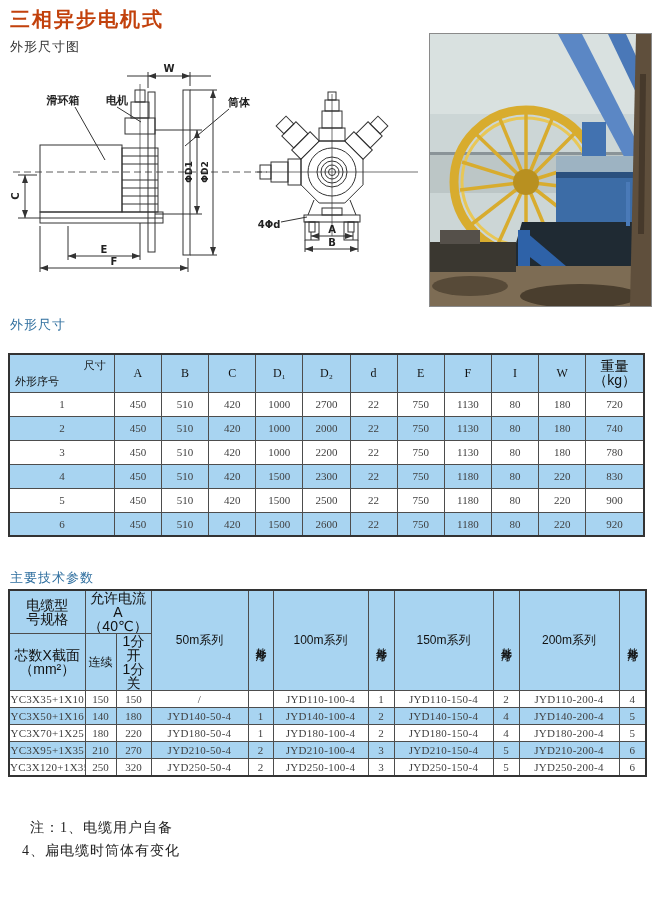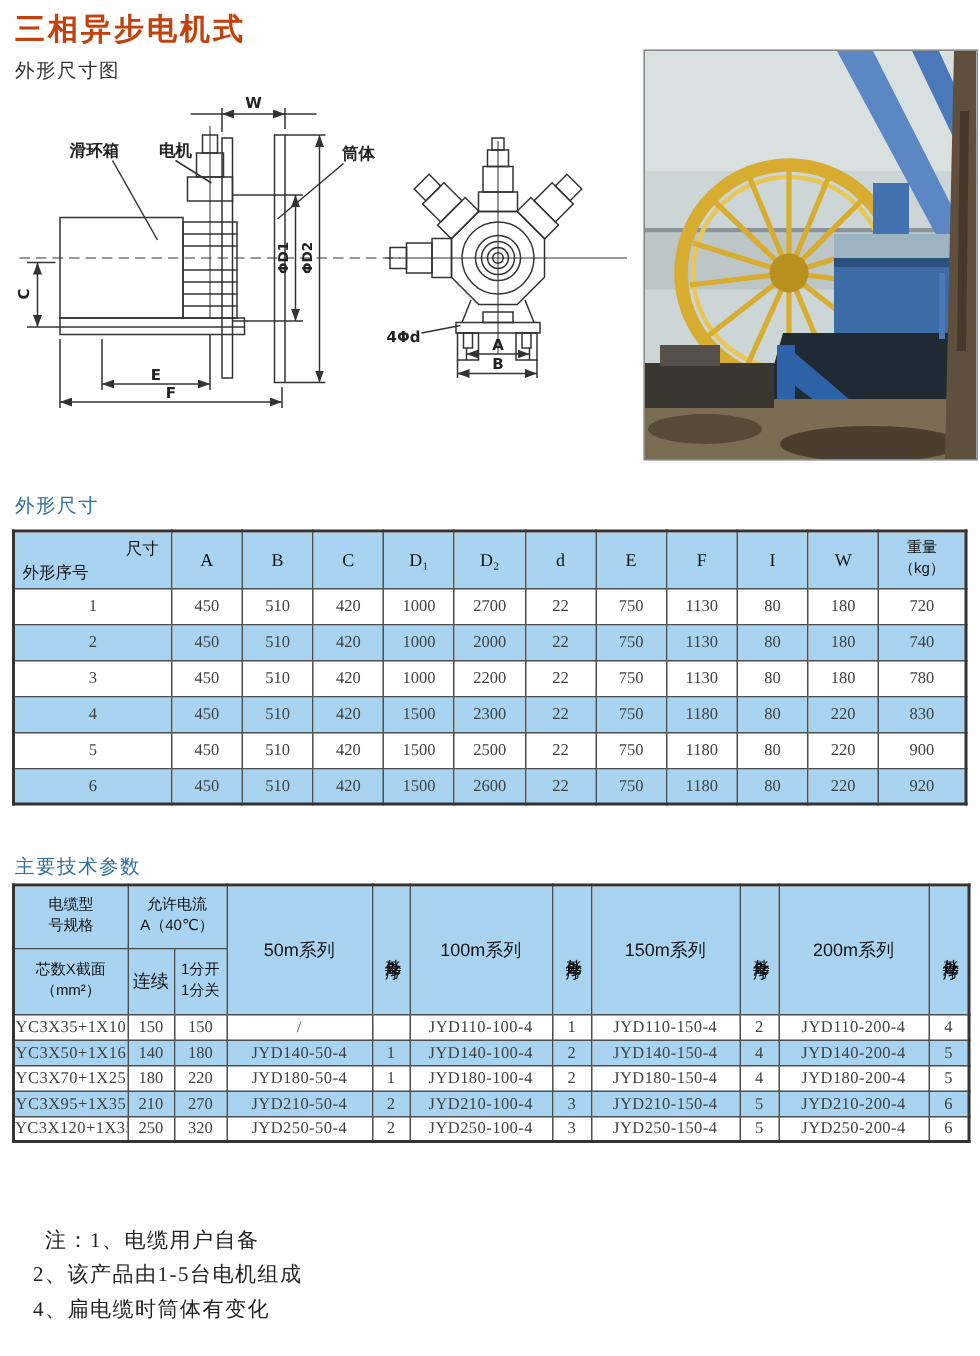--- a/index.html
+++ b/index.html
@@ -2,21 +2,21 @@
 <html><head>
 <meta charset="utf-8">
 <style>
   html,body{margin:0;padding:0;background:#fff;}
   .page{position:relative;width:653px;height:904px;background:#ffffff;overflow:hidden;
         font-family:"Liberation Sans","DejaVu Sans",sans-serif;}
 
   .title{position:absolute;left:10px;top:6px;font-size:20px;font-weight:bold;color:#c2410c;letter-spacing:2px;}
   .subtitle{position:absolute;left:10px;top:38px;font-size:13px;color:#333;letter-spacing:1px;}
   .sec-heading{position:absolute;left:10px;font-size:13px;color:#2f6f9f;letter-spacing:1px;}
-  #heading-dim{top:328px;}
+  #heading-dim{top:316px;}
   #heading-param{top:569px;}
 
   .drawing{position:absolute;left:5px;top:60px;width:420px;height:220px;}
   .drawing svg{display:block;}
 
   .photo{position:absolute;left:429px;top:33px;width:221px;height:272px;border:1px solid #8a8a8a;
          background:#ccd6d8;overflow:hidden;}
 
   table{border-collapse:collapse;table-layout:fixed;position:absolute;left:8px;background:#fff;}
   #dim-table{top:353px;width:637px;border:2px solid #333;}
@@ -25,21 +25,21 @@
   .hdr td{background:#a8d4f1;color:#111;font-size:12px;}
   #dim-table thead tr{height:38px;}
   #dim-table tbody tr{height:24px;}
   #param-table thead tr.h1{height:42px;}
   #param-table thead tr.h2{height:44px;}
   #param-table tbody tr{height:17px;}
   tbody tr.hl td{background:#a8d4f1;}
   td.num,#dim-table tbody td{font-family:"Liberation Serif","DejaVu Serif",serif;font-size:11px;color:#3f3f3f;}
   td.code{font-family:"Liberation Serif","DejaVu Serif",serif;font-size:11px;color:#3f3f3f;letter-spacing:0.3px;}
   .col-letter{font-family:"Liberation Serif","DejaVu Serif",serif;font-size:12px;color:#222;}
-  .two-line div{line-height:14px;font-size:10px;}
+  .two-line div{line-height:14px;font-size:14px;}
   .corner{position:relative;background:
      linear-gradient(to bottom right,#a8d4f1 49.5%,#4d4d4d 49.5%,#4d4d4d 50.6%,#a8d4f1 50.6%);}
   .corner .ctop{position:absolute;top:3px;right:8px;font-size:11px;}
   .corner .cbot{position:absolute;bottom:3px;left:5px;font-size:11px;}
   .vtext{writing-mode:vertical-rl;text-orientation:upright;margin:0 auto;font-size:11px;line-height:13px;letter-spacing:1px;}
   .notes{position:absolute;left:22px;top:816px;font-family:"Liberation Serif","DejaVu Serif",serif;
          font-size:14px;color:#222;line-height:23px;letter-spacing:1px;}
   .notes .n1{margin-left:8px;font-family:Liberation Serif, serif;}
 </style>
 </head>
@@ -461,17 +461,16 @@
           <td class="code">JYD250-150-4</td>
           <td class="num">5</td>
           <td class="code">JYD250-200-4</td>
           <td class="num">6</td>
         </tr>
       </tbody>
   </table>
 
   <div class="notes">
     <div class="n1">注：1、电缆用户自备</div>
-    <div>2、该产品由1-5台电机组成</div>
     <div>4、扁电缆时筒体有变化</div>
   </div>
 
 </div>
 
 </body></html>

